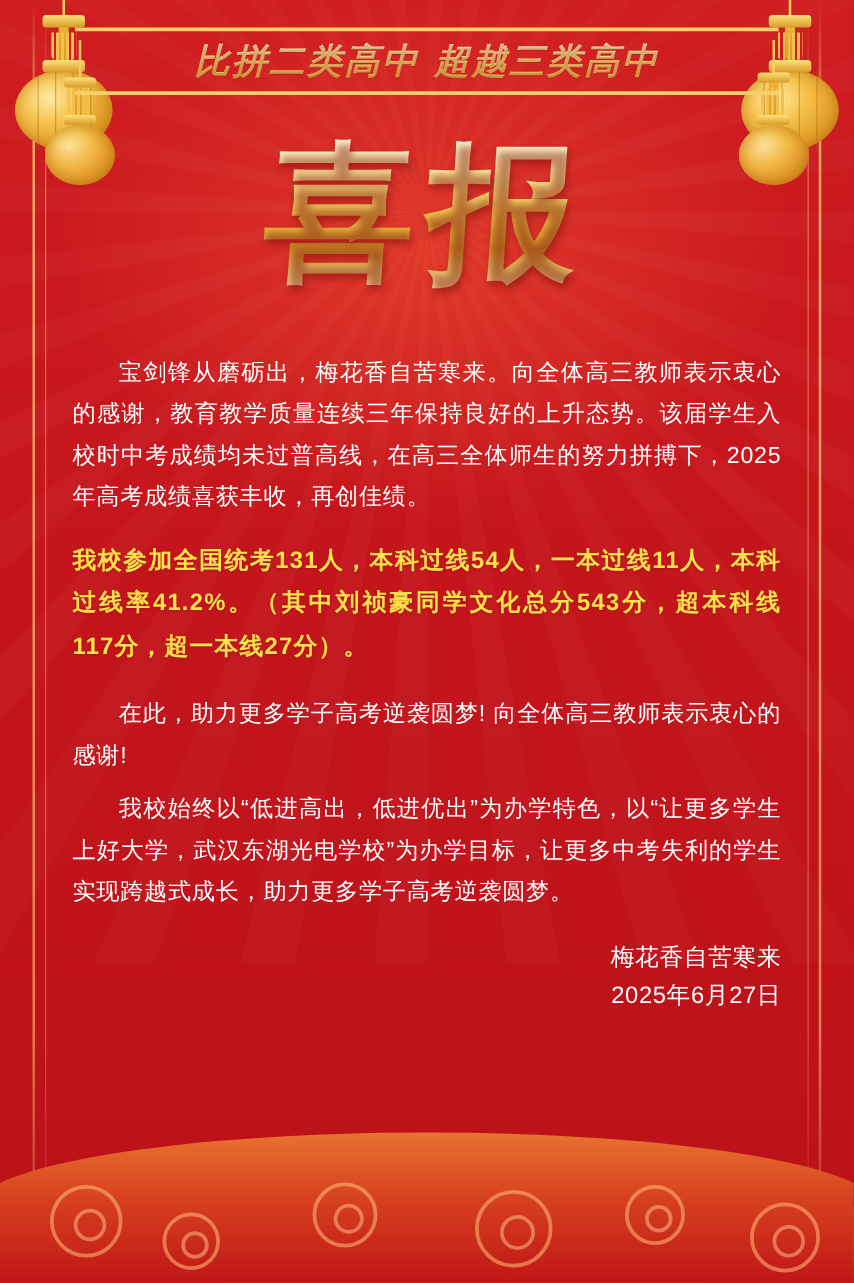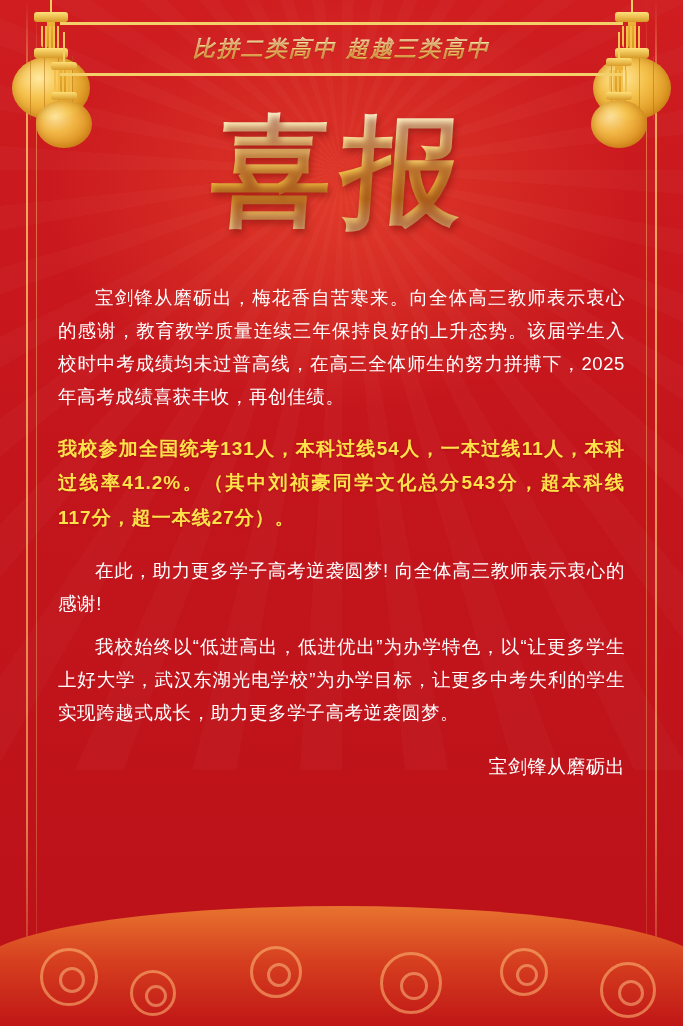--- a/index.html
+++ b/index.html
@@ -62,21 +62,21 @@
     border-top: 3px solid #f4d06a;
     border-bottom: 3px solid #f4d06a;
     display: flex;
     align-items: center;
     justify-content: center;
     z-index: 6;
   }
   .header-banner .title {
     font-family: "DejaVu Serif", serif;
     font-weight: bold;
-    font-size: 22px;
+    font-size: 28px;
     letter-spacing: 2px;
     color: #ffe9a8;
     background: linear-gradient(180deg, #fff4cf 0%, #f7d87c 45%, #e0ab38 100%);
     -webkit-background-clip: text;
     background-clip: text;
     -webkit-text-fill-color: transparent;
     text-shadow: 0 1px 0 rgba(120,20,10,.25);
     white-space: nowrap;
     font-style: italic;
   }
@@ -325,21 +325,22 @@
     <span class="chars">喜报</span>
   </div>
 
   <div class="content">
     <p class="para indent">宝剑锋从磨砺出，梅花香自苦寒来。向全体高三教师表示衷心的感谢，教育教学质量连续三年保持良好的上升态势。该届学生入校时中考成绩均未过普高线，在高三全体师生的努力拼搏下，2025年高考成绩喜获丰收，再创佳绩。</p>
     <p class="highlight">我校参加全国统考131人，本科过线54人，一本过线11人，本科过线率41.2%。（其中刘祯豪同学文化总分543分，超本科线117分，超一本线27分）。</p>
     <p class="para indent">在此，助力更多学子高考逆袭圆梦! 向全体高三教师表示衷心的感谢!</p>
     <p class="para indent">我校始终以“低进高出，低进优出”为办学特色，以“让更多学生上好大学，武汉东湖光电学校”为办学目标，让更多中考失利的学生实现跨越式成长，助力更多学子高考逆袭圆梦。</p>
 
     <div class="signature">
-      <div>宝剑锋从磨砺出</div>
+      <div>梅花香自苦寒来</div>
+      <div>2025年6月27日</div>
     </div>
   </div>
 
   <div class="bottom-deco">
     <div class="cloud-band b3"></div>
     <div class="cloud-band b2"></div>
     <div class="cloud-band"></div>
     <div class="swirl" style="left:40px; bottom:20px; width:52px; height:52px;"></div>
     <div class="swirl" style="left:130px; bottom:10px; width:40px; height:40px;"></div>
     <div class="swirl" style="left:250px; bottom:28px; width:46px; height:46px;"></div>

